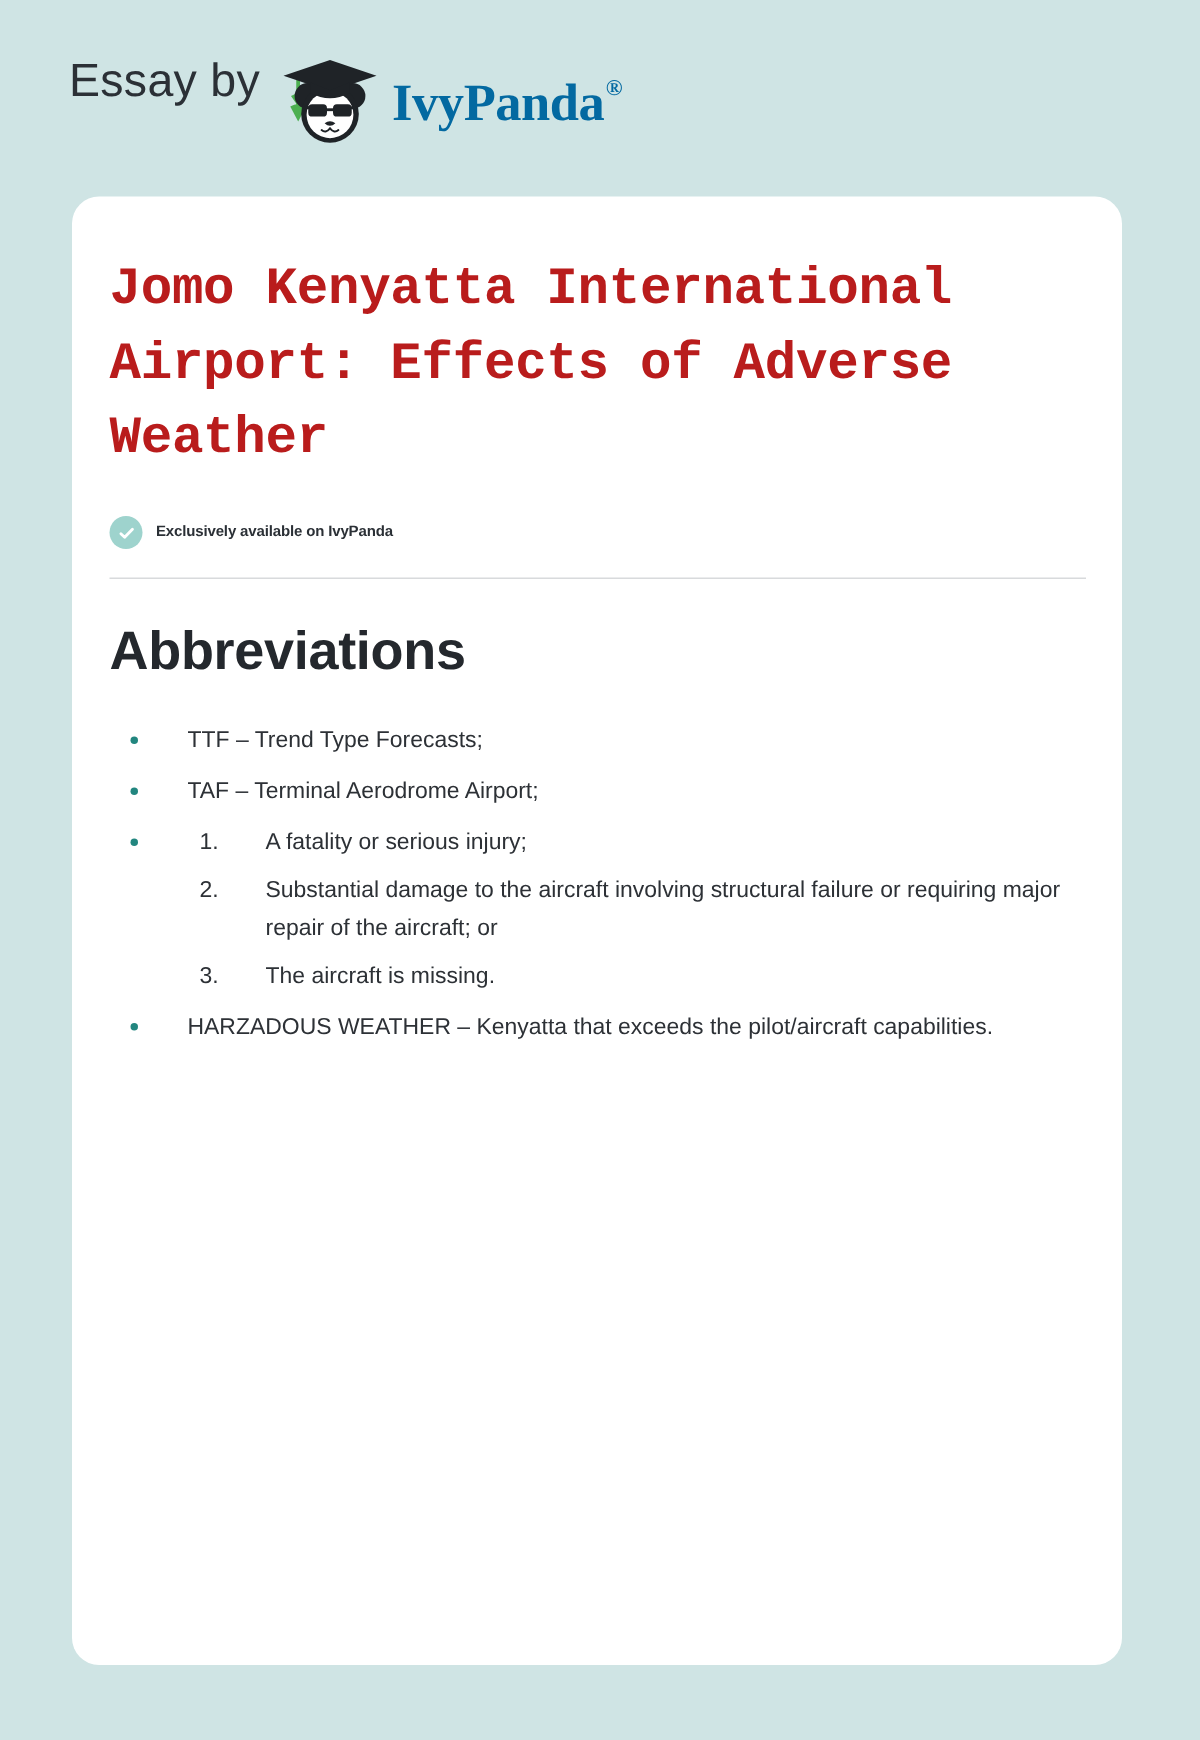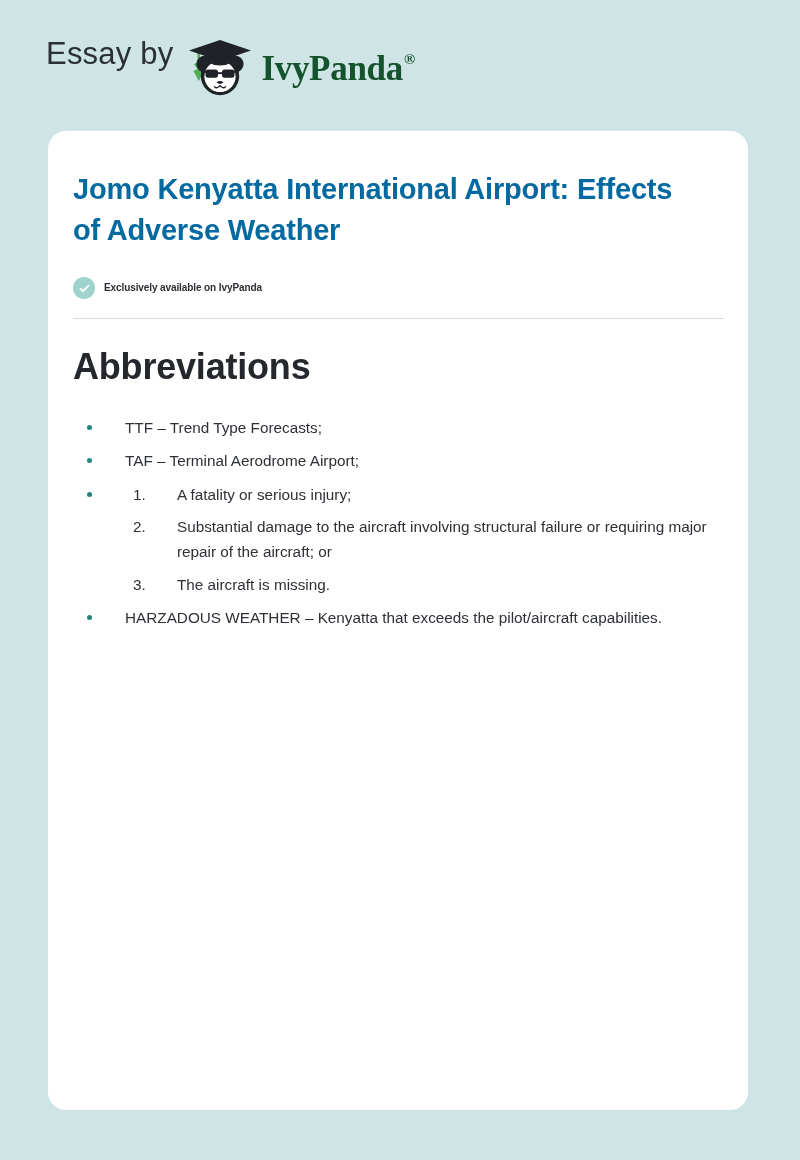--- a/index.html
+++ b/index.html
@@ -50,21 +50,21 @@
   .panda-mark {
     display: block;
     width: 66px;
     height: 60px;
   }
   .brand-wordmark {
     position: relative;
     font-family: "Liberation Serif", serif;
     font-size: 35px;
     font-weight: 700;
-    color: #14532d;
+    color: #0369a1;
     letter-spacing: -0.3px;
     line-height: 1;
     display: flex;
     align-items: flex-start;
   }
   .brand-reg {
     font-family: "Liberation Serif", serif;
     font-size: 15px;
     font-weight: 700;
     line-height: 1;
@@ -85,25 +85,25 @@
     box-sizing: border-box;
     overflow: hidden;
   }
   .doc-inner {
     padding: 38px 26px 0 25px;
   }
 
   
   .doc-title {
     margin: 0;
-    font-family: Liberation Sans, sans-serif;
-    font-size: 29px;
+    font-family: Liberation Mono, monospace;
+    font-size: 35px;
     font-weight: 700;
     line-height: 1.42;
-    color: #0369a1;
+    color: #b91c1c;
     letter-spacing: -0.2px;
     max-width: 620px;
   }
 
   
   .exclusive-row {
     display: flex;
     align-items: center;
     gap: 9px;
     margin-top: 26px;

